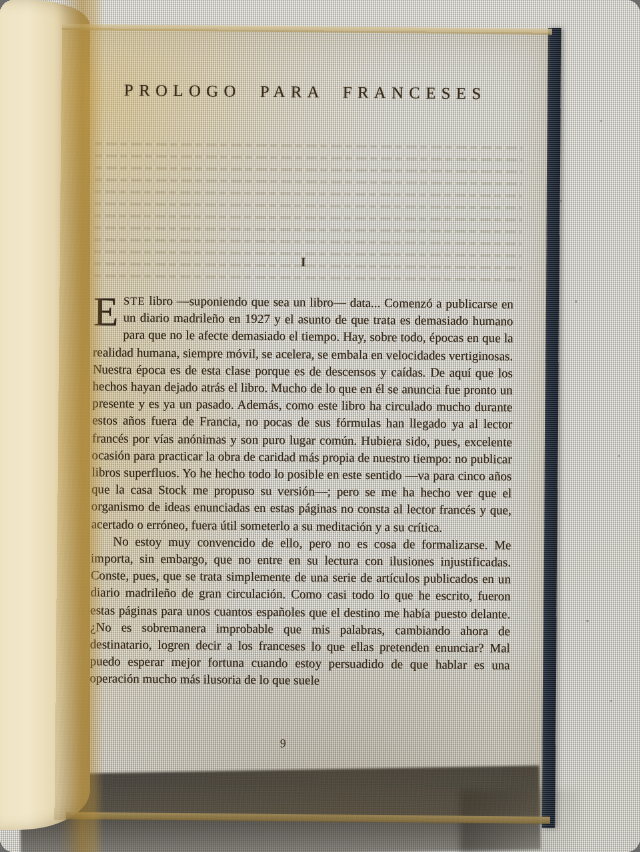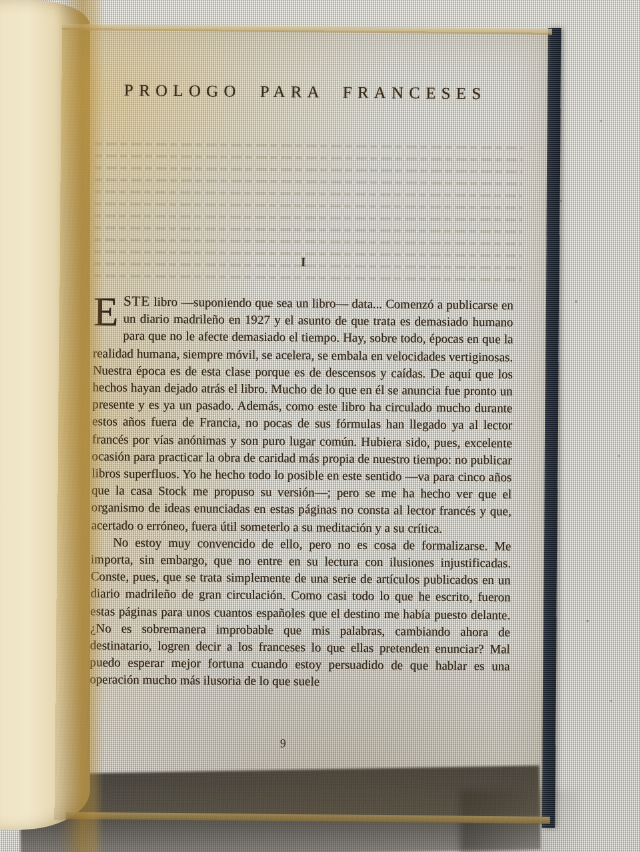--- a/index.html
+++ b/index.html
@@ -8,20 +8,21 @@
     padding: 0;
     background: #6c6c6c;
   }
   #scene {
     position: relative;
     width: 640px;
     height: 852px;
     overflow: hidden;
     font-family: "Liberation Serif", serif;
     background: #c9c7bf;
+    border-radius: 14px;
   }
 
   
   .backdrop {
     position: absolute;
     inset: 0;
     background:
       repeating-linear-gradient(90deg,
         rgba(255,255,255,0.35) 0px, rgba(255,255,255,0.35) 1px,
         rgba(120,118,110,0.20) 1px, rgba(120,118,110,0.20) 2px),
@@ -227,21 +228,21 @@
   .dropcap {
     float: left;
     font-size: 41px;
     line-height: 34px;
     padding: 1px 5px 0 0;
     margin-top: 1px;
     font-family: "Liberation Serif", serif;
     color: #33261a;
   }
   .smallcaps {
-    font-size: 14px;
+    font-size: 11px;
     letter-spacing: 0.7px;
     text-transform: uppercase;
   }
 
   .folio {
     position: absolute;
     left: 0;
     right: 0;
     top: 706px;
     text-align: center;

